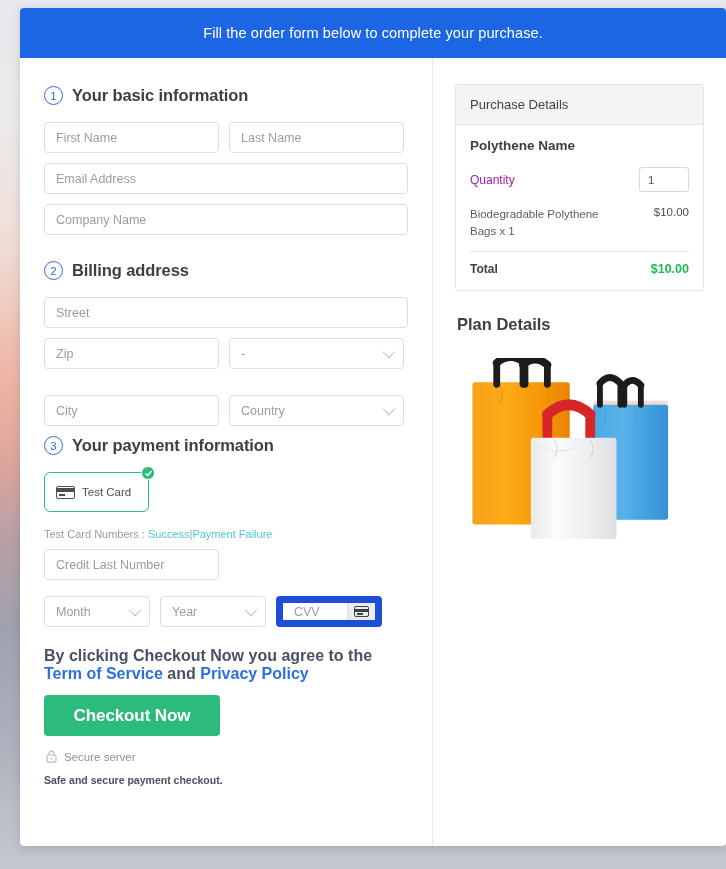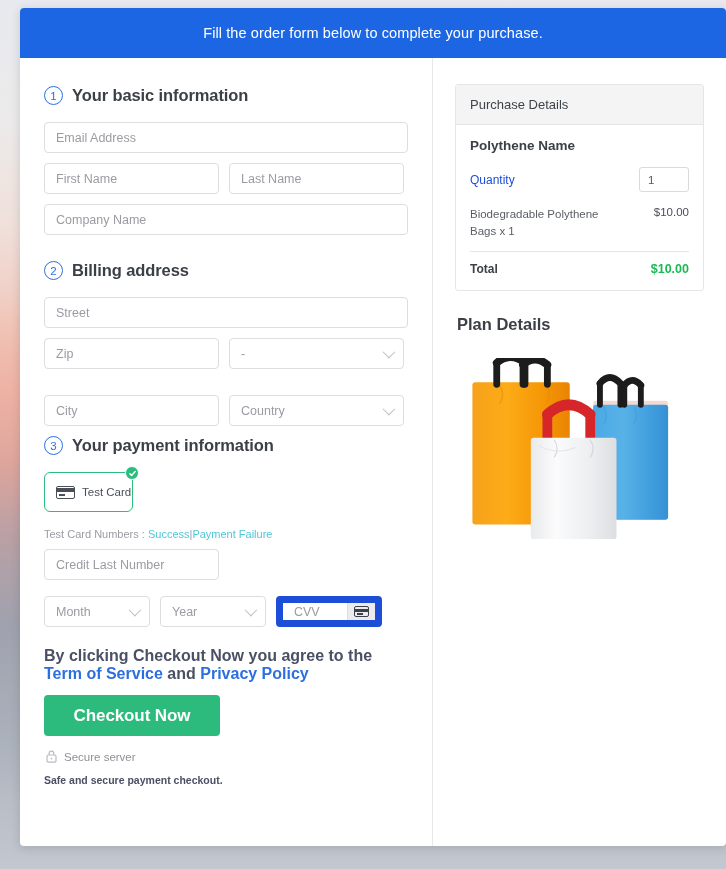--- a/index.html
+++ b/index.html
@@ -134,21 +134,21 @@
     width: 9px;
     height: 9px;
     border-right: 1.4px solid #bcbec3;
     border-bottom: 1.4px solid #bcbec3;
     transform: rotate(45deg) translateY(-2px);
   }
   .gap-xl { margin-bottom: 26px; }
 
   
   .card-tile {
-    width: 89px;
+    width: 105px;
     height: 40px;
     border: 1.6px solid #2bbd7e;
     border-radius: 6px;
     display: flex;
     align-items: center;
     gap: 7px;
     padding-left: 11px;
     position: relative;
     margin-bottom: 16px;
   }
@@ -261,21 +261,21 @@
   }
   .panel-body { padding: 13px 14px 14px 14px; }
   .product-name {
     font-size: 13.5px; font-weight: 700; color: #3b3f46;
     margin-bottom: 14px;
   }
   .qty-row {
     display: flex; align-items: center; justify-content: space-between;
     margin-bottom: 14px;
   }
-  .qty-label { font-size: 12px; color: #1d4ed8; }
+  .qty-label { font-size: 12px; color: #a21caf; }
   .qty-box {
     width: 50px; height: 25px;
     border: 1px solid #d9dade;
     border-radius: 3px;
     display: flex; align-items: center;
     padding-left: 8px;
     font-size: 11.5px; color: #55595f;
   }
   .line-row {
     display: flex; justify-content: space-between;
@@ -315,31 +315,31 @@
   <div class="body-cols">
 
     <div class="col-left">
 
       <div class="section-head">
         <span class="step-circle">1</span>
         <span class="section-title">Your basic information</span>
       </div>
 
       <div class="row">
+        <div class="fld w-half">
+          <span>First Name</span>
+        </div>
+        <div class="fld w-half">
+          <span>Last Name</span>
+        </div>
+      </div>
+
+      <div class="row">
         <div class="fld w-full">
           <span>Email Address</span>
-        </div>
-      </div>
-
-      <div class="row">
-        <div class="fld w-half">
-          <span>First Name</span>
-        </div>
-        <div class="fld w-half">
-          <span>Last Name</span>
         </div>
       </div>
 
       <div class="row gap-xl">
         <div class="fld w-full">
           <span>Company Name</span>
         </div>
       </div>
 
       <div class="section-head">

